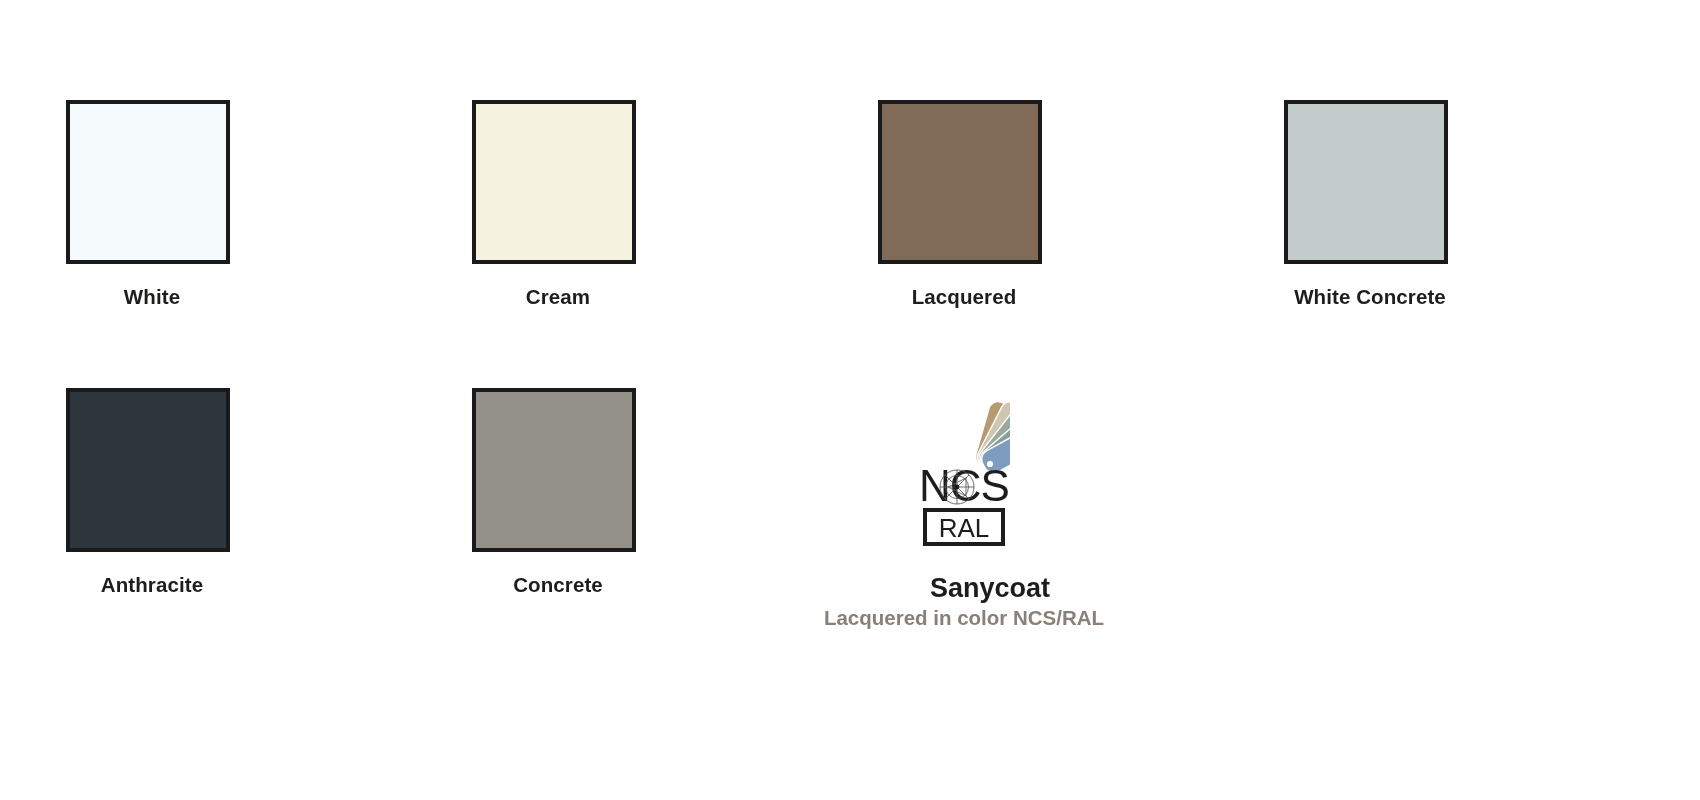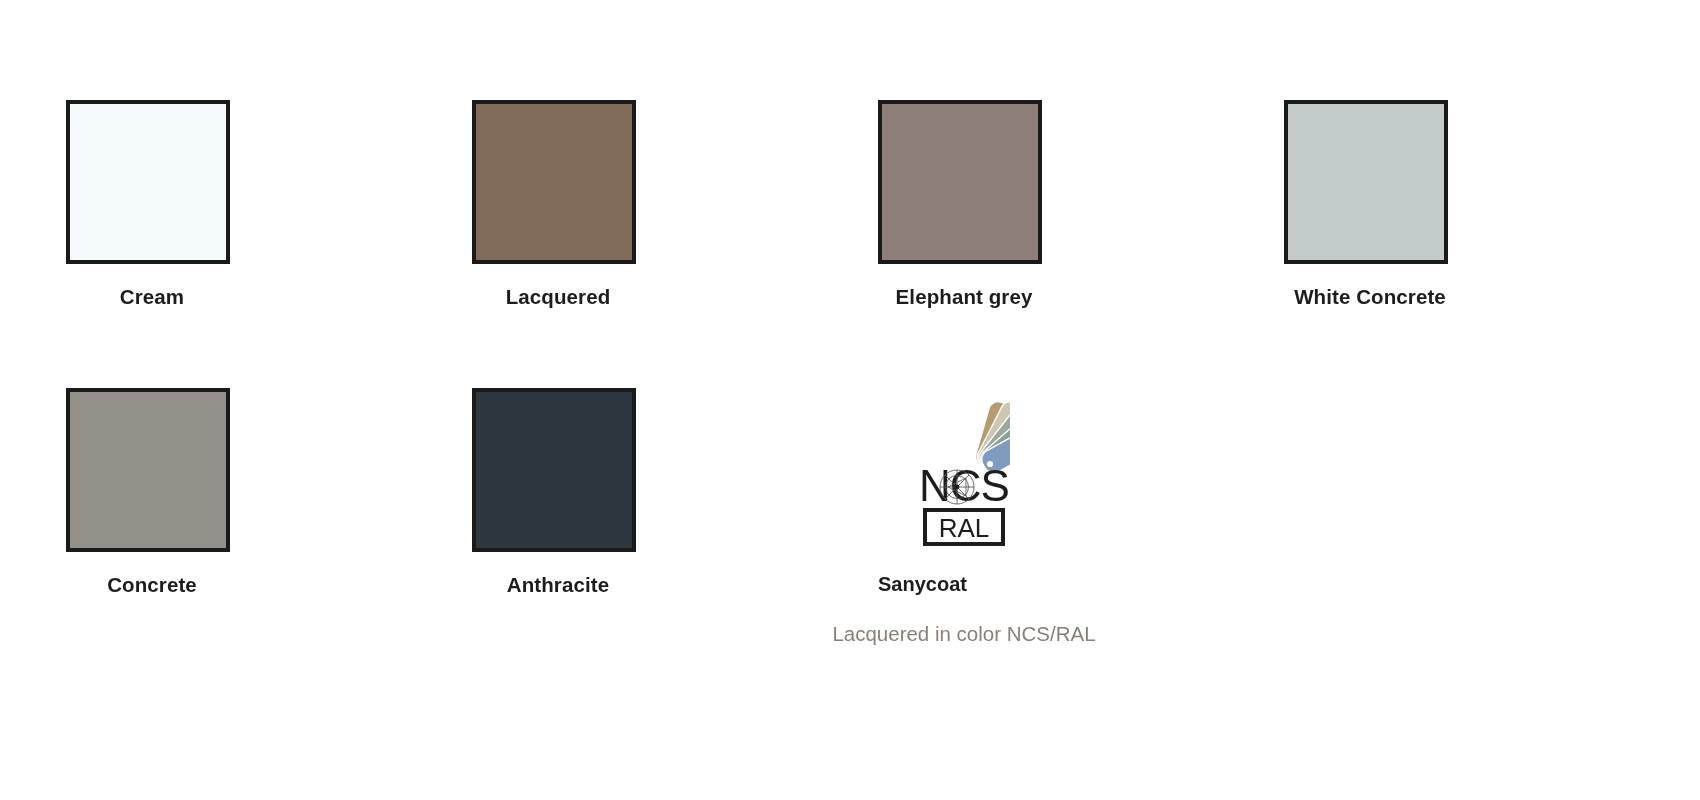--- a/index.html
+++ b/index.html
@@ -82,73 +82,73 @@
   }
   .ral-box {
     position: absolute;
     left: 19px;
     top: 120px;
     width: 82px;
     height: 38px;
   }
   .logo-label {
     width: 172px;
-    text-align: left;
-    font-size: 20px;
+    text-align: right;
+    font-size: 27px;
     font-weight: bold;
     color: #1d1d1b;
     margin-top: 21px;
     white-space: nowrap;
   }
   .logo-sub {
     position: absolute;
     left: -114px;
-    top: 234px;
+    top: 218px;
     width: 400px;
     text-align: center;
     font-size: 20.5px;
-    font-weight: normal;
+    font-weight: bold;
     color: #8a8078;
     white-space: nowrap;
   }
 </style>
 </head>
 <body>
 
 <div class="palette">
 
   <div class="swatch-cell">
     <div class="swatch-chip" style="background-color: rgb(245, 250, 252);"></div>
+    <div class="swatch-label">White</div>
+  </div>
+
+  <div class="swatch-cell">
+    <div class="swatch-chip" style="background-color: rgb(245, 242, 224);"></div>
     <div class="swatch-label">Cream</div>
   </div>
-
 
   <div class="swatch-cell">
     <div class="swatch-chip" style="background-color: rgb(127, 107, 87);"></div>
     <div class="swatch-label">Lacquered</div>
   </div>
 
-  <div class="swatch-cell">
-    <div class="swatch-chip" style="background-color: rgb(142, 128, 120);"></div>
-    <div class="swatch-label">Elephant grey</div>
-  </div>
 
   <div class="swatch-cell">
     <div class="swatch-chip" style="background-color: rgb(195, 203, 203);"></div>
     <div class="swatch-label">White Concrete</div>
   </div>
 
   <div class="swatch-cell">
+    <div class="swatch-chip" style="background-color: rgb(47, 55, 62);"></div>
+    <div class="swatch-label">Anthracite</div>
+  </div>
+
+  <div class="swatch-cell">
     <div class="swatch-chip" style="background-color: rgb(147, 143, 137);"></div>
     <div class="swatch-label">Concrete</div>
-  </div>
-
-  <div class="swatch-cell">
-    <div class="swatch-chip" style="background-color: rgb(47, 55, 62);"></div>
-    <div class="swatch-label">Anthracite</div>
   </div>
 
   <div class="logo-cell">
     <div class="logo-stack">
 
       <div class="ncs-mark">
 
         <svg class="fan" width="92" height="86" viewBox="0 0 92 86">
           <g transform="translate(66,80)">
             <g transform="rotate(-74)">

